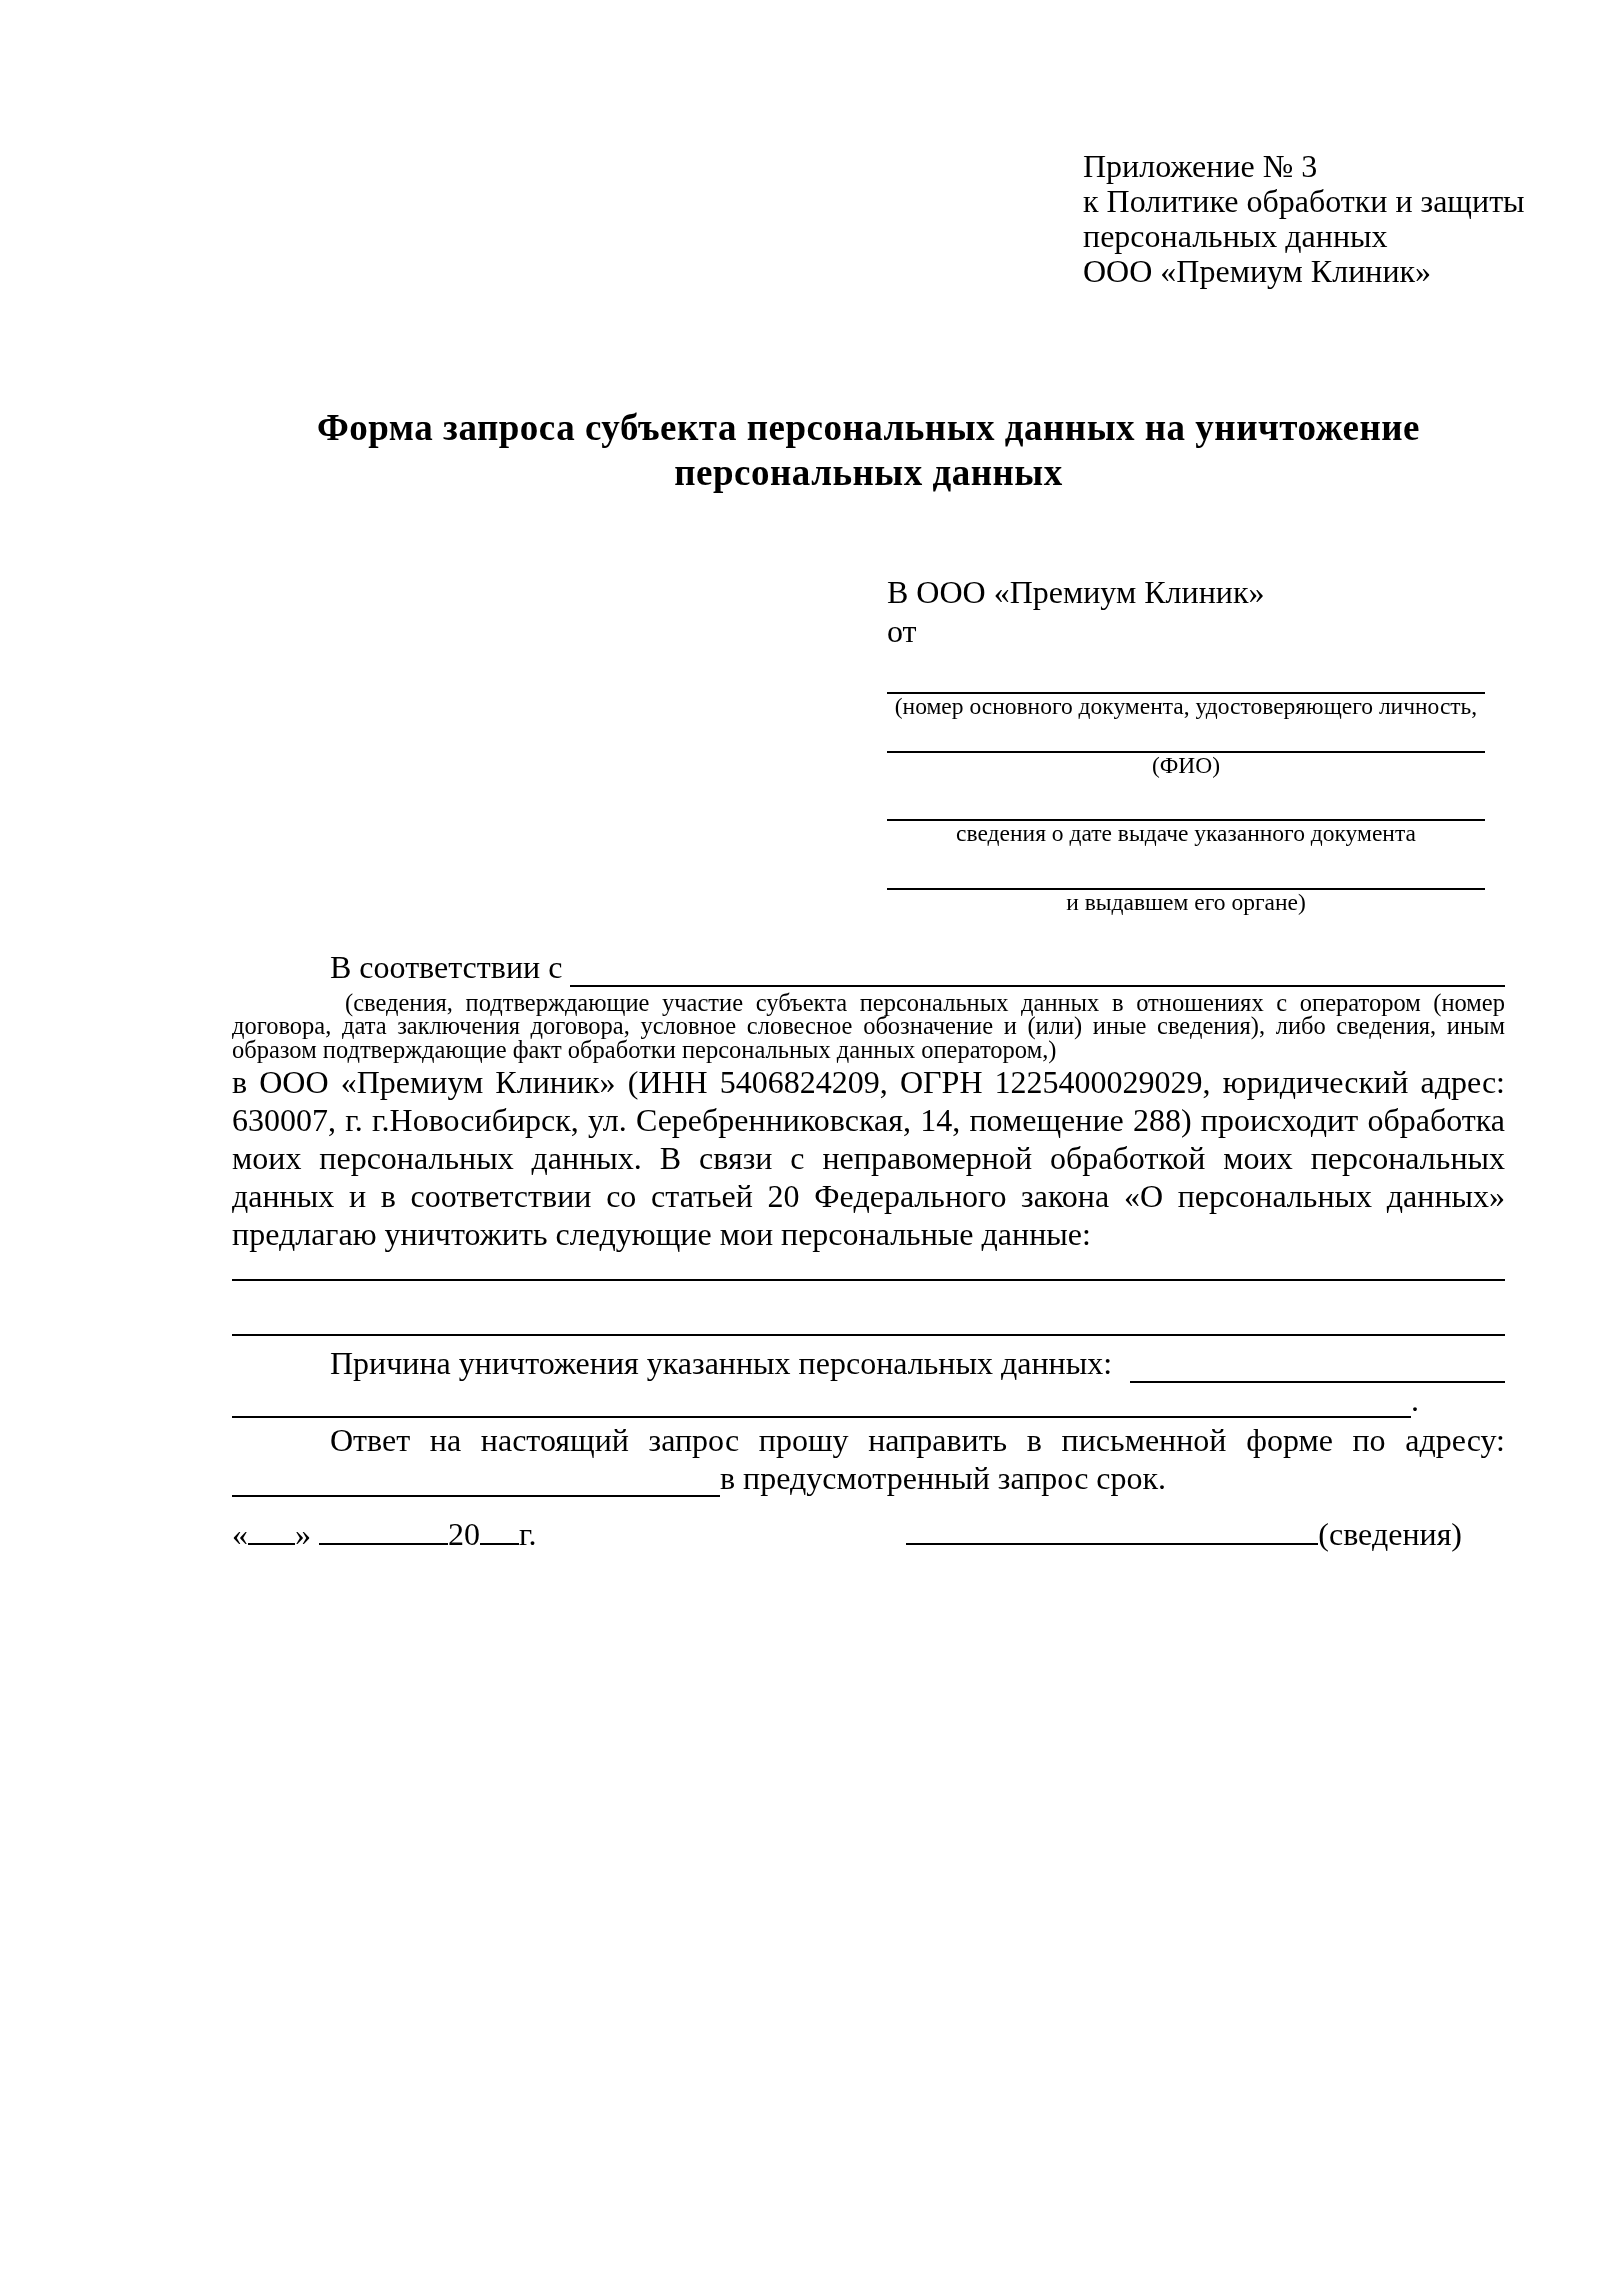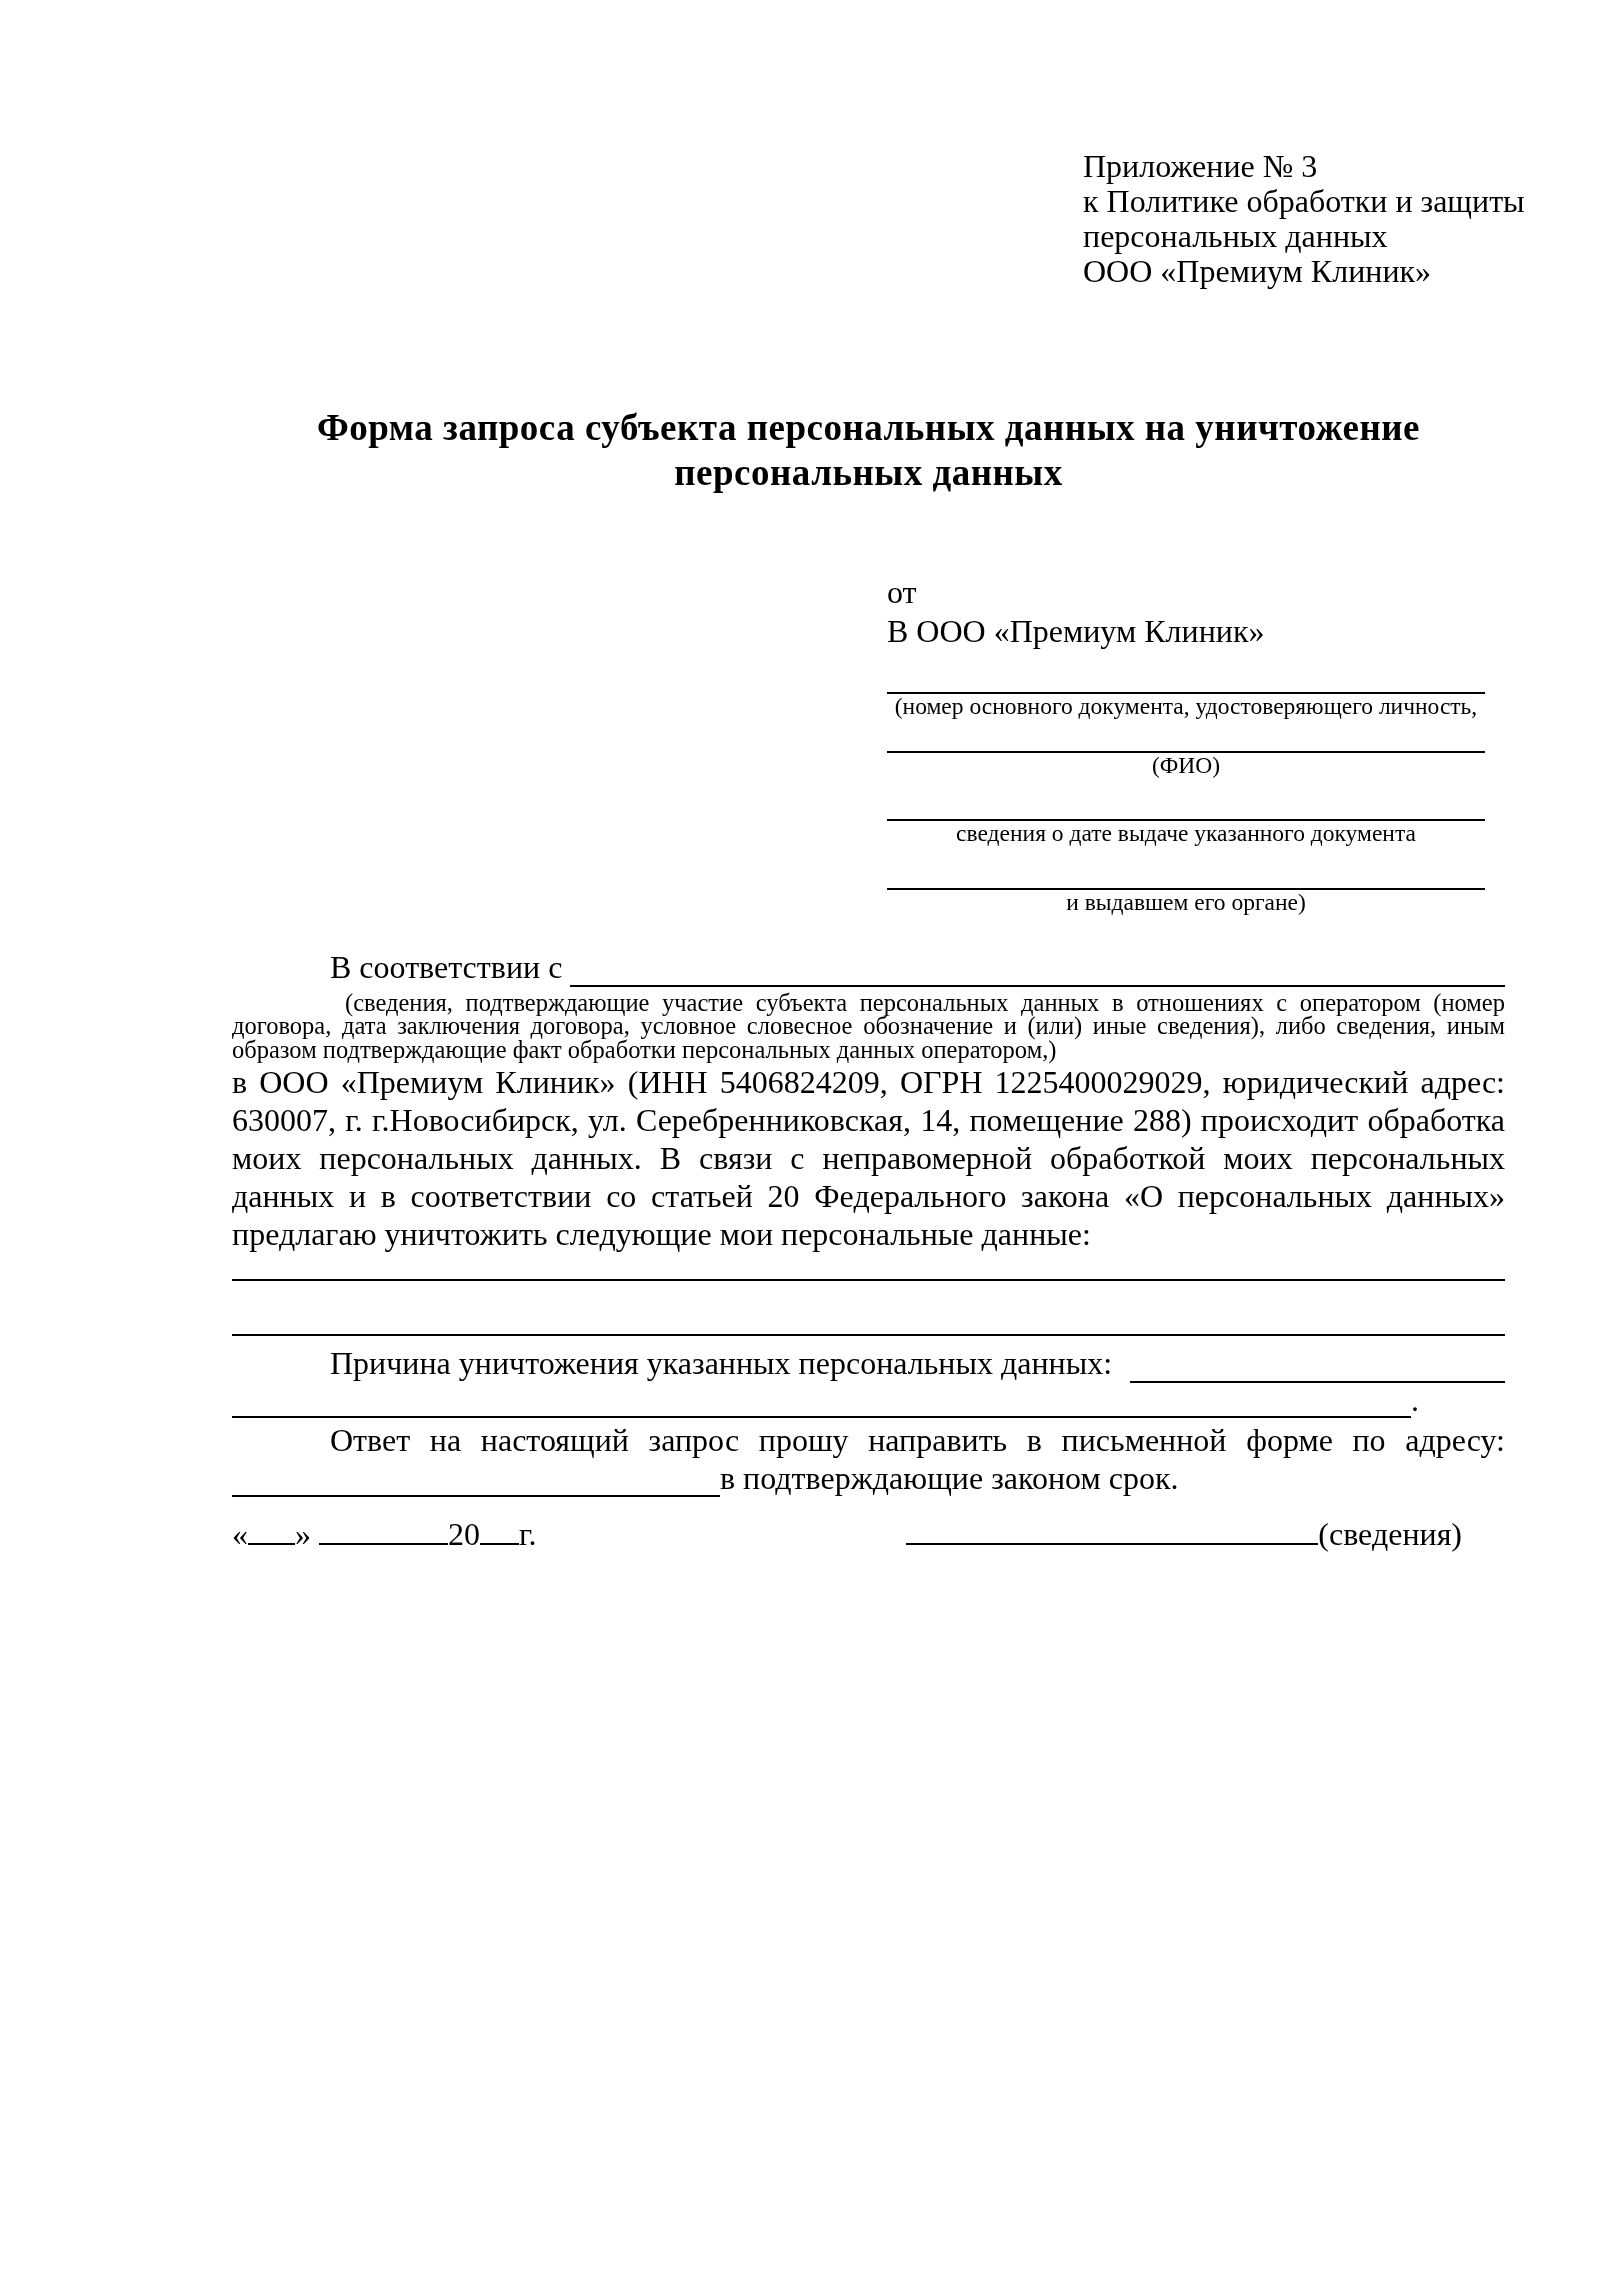--- a/index.html
+++ b/index.html
@@ -146,22 +146,22 @@
   <div class="header-note">
     <div>Приложение № 3</div>
     <div>к Политике обработки и защиты</div>
     <div>персональных данных</div>
     <div>ООО «Премиум Клиник»</div>
   </div>
 
   <h1 class="doc-title">Форма запроса субъекта персональных данных на уничтожение персональных данных</h1>
 
   <div class="addressee">
+    <div class="plain">В ООО «Премиум Клиник»</div>
     <div class="plain">от</div>
-    <div class="plain">В ООО «Премиум Клиник»</div>
 
     <div class="fill-field">
       <div class="line tall"></div>
       <div class="caption">(номер основного документа, удостоверяющего личность,</div>
     </div>
 
     <div class="fill-field">
       <div class="line"></div>
       <div class="caption">(ФИО)</div>
     </div>
@@ -196,21 +196,21 @@
 
   <div class="period-row">
     <div class="grow-line"></div>
     <span>.</span>
   </div>
 
   <p class="response-par">Ответ на настоящий запрос прошу направить в письменной форме по адресу:</p>
 
   <div class="response-tail-row">
     <span class="inline-line w-address"></span>
-    <span>в подтверждающие законом срок.</span>
+    <span>в предусмотренный запрос срок.</span>
   </div>
 
   <div class="sign-row">
     <div class="date-group">
       <span>«</span><span class="u w48"></span><span>»</span>
       <span class="u w130"></span><span>20</span><span class="u w40"></span><span>г.</span>
     </div>
     <div class="sig-group">
       <span class="u w420"></span><span>(сведения)</span>
     </div>

